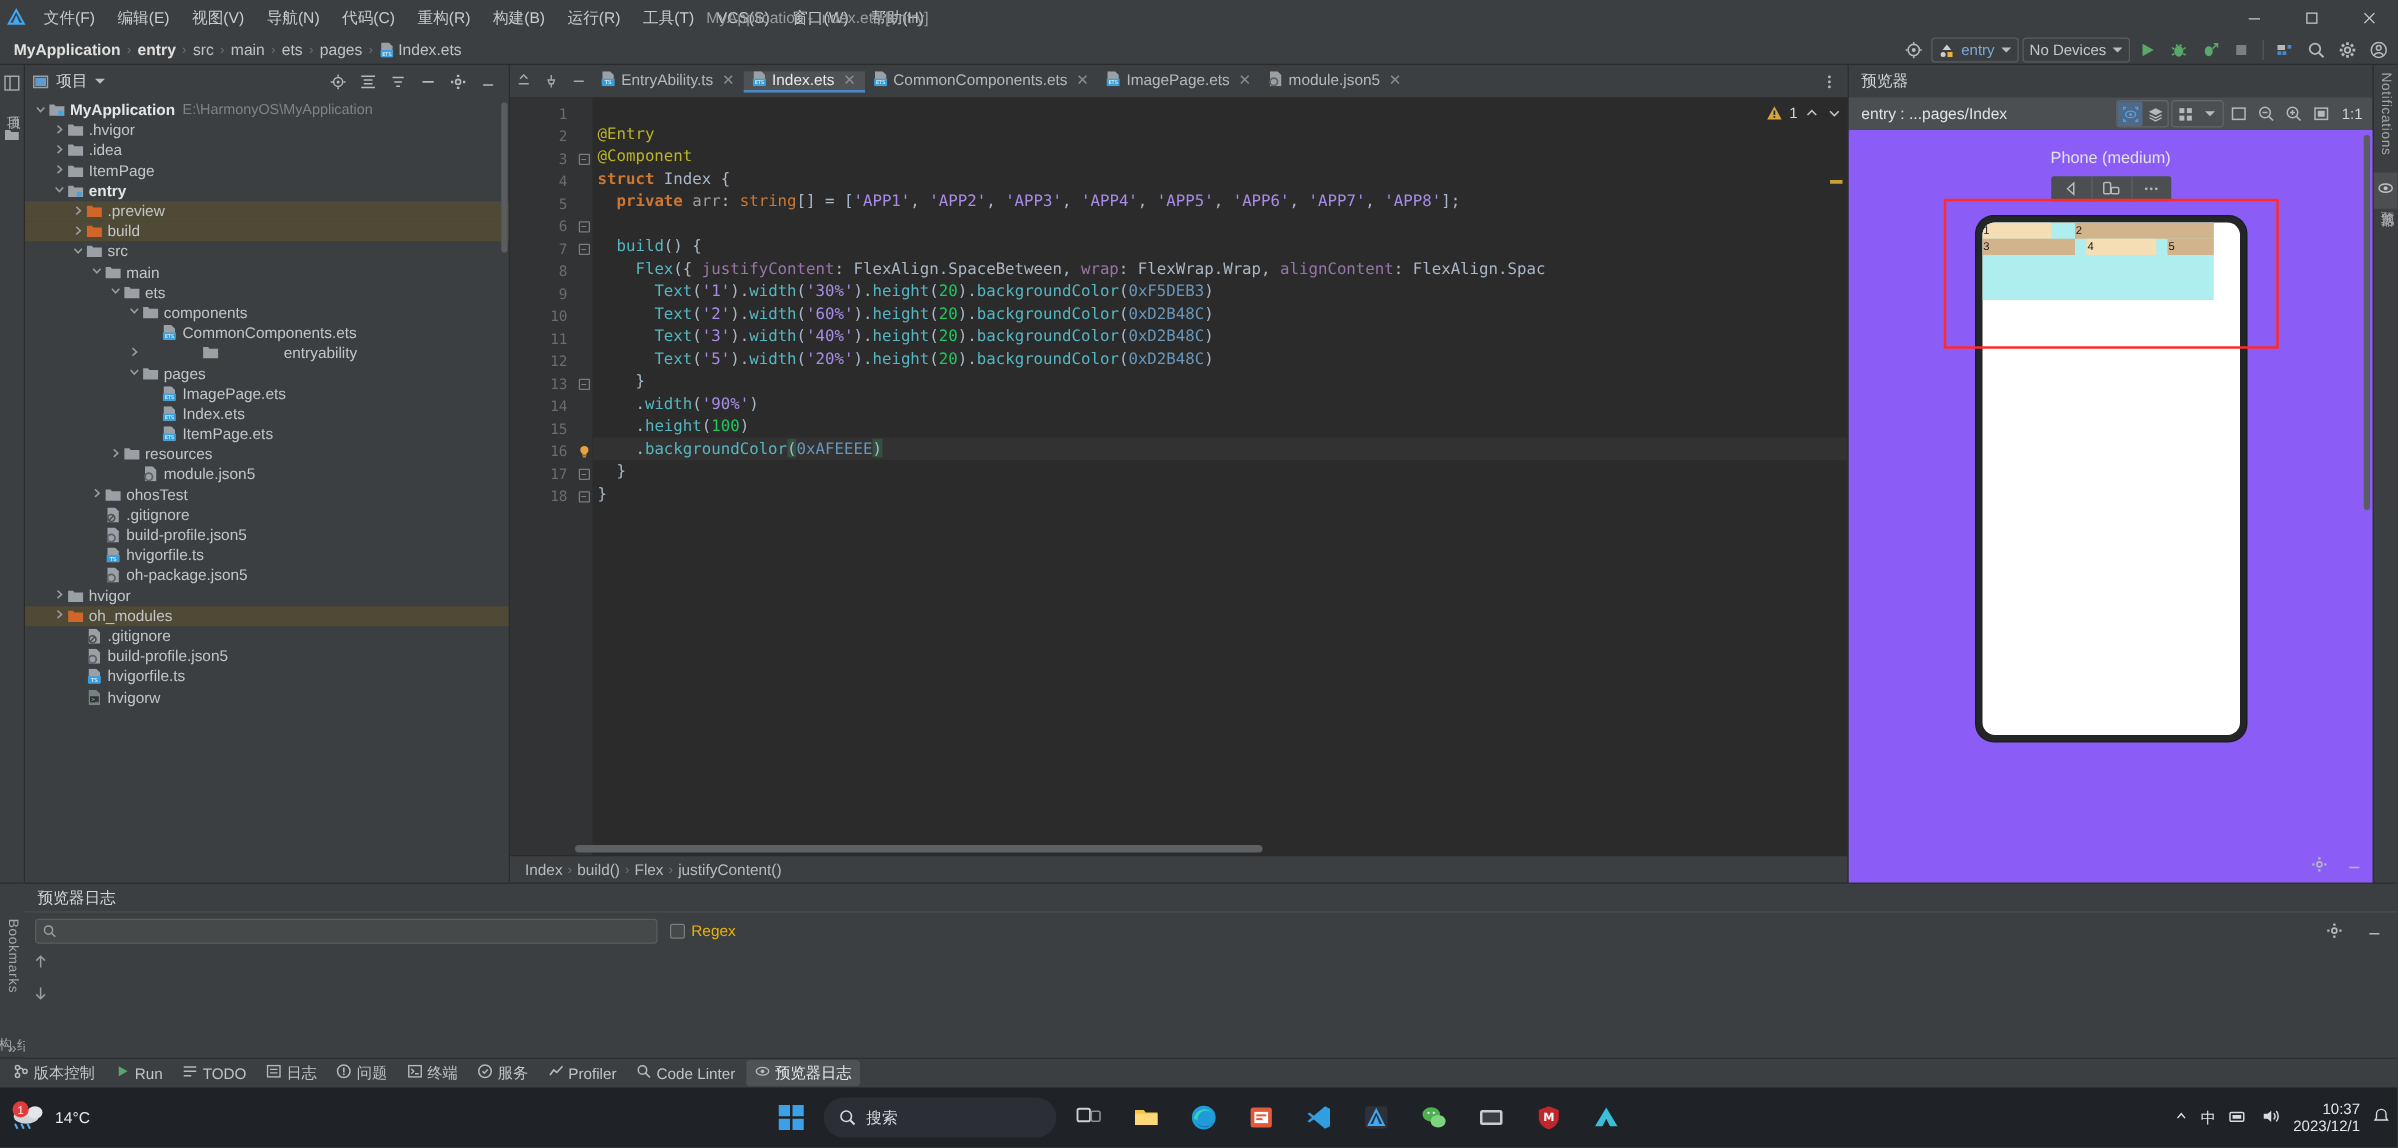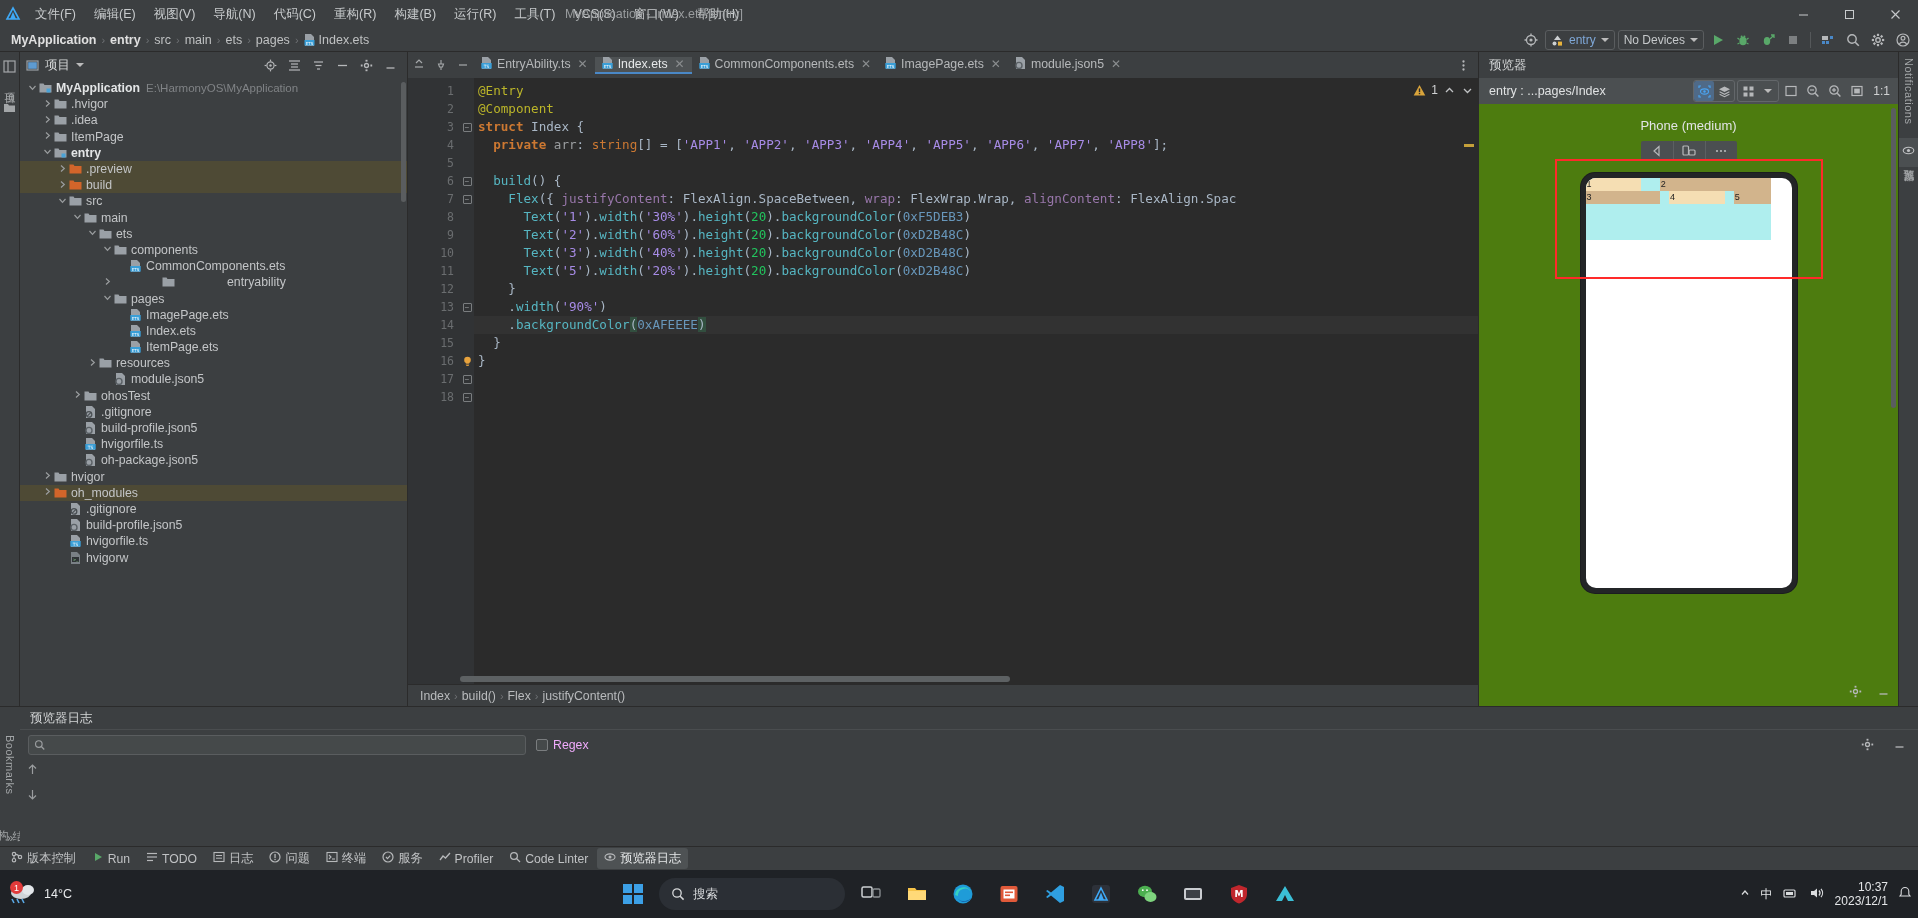--- a/index.html
+++ b/index.html
@@ -92,21 +92,21 @@
   .etab.active { background: #4e5254; color: #e6e8e9; border-bottom: 2px solid #4a88c7; }
   .xmark { color: #8b8e90; font-size: 12px; margin-left: 2px; }
   .tabrow-right { margin-left: auto; display: flex; align-items: center; padding-right: 4px; }
 
   .code-area { flex: 1 1 auto; display: flex; position: relative; background: #2b2b2b; min-height: 0; }
   .gutter { width: 52px; flex: 0 0 52px; background: #313335; padding-top: 4px; text-align: right; }
   .gutter .gl { height: 18px; line-height: 18px; font-family: "DejaVu Sans Mono", monospace; font-size: 11.5px; color: #6a6d6f; padding-right: 6px; position: relative; }
   .foldcol { width: 14px; flex: 0 0 14px; background: #313335; padding-top: 4px; }
   .foldcol .fl { height: 18px; display: flex; align-items: center; justify-content: center; }
   .fold-mark { width: 9px; height: 9px; border: 1px solid #7a7d7f; color: #9a9d9f; font-size: 8px; line-height: 7px; text-align: center; border-radius: 1px; }
-  .code-lines { flex: 1 1 auto; padding-top: 4px; overflow: hidden; position: relative; }
+  .code-lines { flex: 1 1 auto; padding-top: 20px; overflow: hidden; position: relative; }
   .cl { height: 18px; line-height: 18px; font-family: "DejaVu Sans Mono", monospace; font-size: 12.6px; white-space: pre; color: #a9b7c6; padding-left: 4px; }
   .cl.cur { background: #323232; }
   .kw { color: #cc7832; font-weight: bold; }
   .dec { color: #bbb529; }
   .fld { color: #9876aa; }
   .str { color: #a78be6; }
   .num { color: #22c55e; }
   .numlit { color: #6897bb; }
   .fn { color: #56b6c2; }
   .gold { color: #cc7832; }
@@ -124,21 +124,21 @@
   
   .preview-pane { width: 420px; flex: 0 0 420px; background: #3c3f41; display: flex; flex-direction: column; border-left: 1px solid #2b2b2b; }
   .pv-header { height: 26px; flex: 0 0 26px; display: flex; align-items: center; padding-left: 10px; font-size: 12.5px; color: #d4d6d7; }
   .pv-toolbar { height: 26px; flex: 0 0 26px; background: #4b4f51; display: flex; align-items: center; padding: 0 4px 0 10px; gap: 4px; }
   .pv-path { font-size: 12.5px; color: #e0e2e3; }
   .pv-tools { margin-left: auto; display: flex; align-items: center; gap: 2px; }
   .pv-btn { width: 20px; height: 20px; display: flex; align-items: center; justify-content: center; border-radius: 2px; }
   .pv-btn.active { background: #4f6a88; }
   .pv-group { display: flex; border: 1px solid #63676a; border-radius: 3px; overflow: hidden; }
   .pv-ratio { font-size: 12px; color: #d0d2d3; padding: 0 4px; }
-  .pv-body { flex: 1 1 auto; background: #4d7c0f; position: relative; display: flex; flex-direction: column; align-items: center; padding-top: 14px; min-height: 0; }
+  .pv-body { flex: 1 1 auto; background: #8b5cf6; position: relative; display: flex; flex-direction: column; align-items: center; padding-top: 14px; min-height: 0; }
   .pv-devname { font-size: 13px; color: #e2e4e5; margin-bottom: 8px; }
   .pv-navbtns { display: flex; background: #4b4f51; border-radius: 2px; margin-bottom: 12px; }
   .pv-navbtn { width: 32px; height: 20px; display: flex; align-items: center; justify-content: center; }
   .pv-navbtn + .pv-navbtn { border-left: 1px solid #5c6062; }
   .phone-wrap { position: relative; }
   .redbox {
     position: absolute; left: -26px; top: -14px; width: 268px; height: 120px;
     border: 2.5px solid #ff2a2a; pointer-events: none; z-index: 5;
   }
   .phone {
@@ -159,21 +159,21 @@
   .rstrip-sec { background: #4b4f51; width: 20px; display: flex; flex-direction: column; align-items: center; padding: 4px 0; gap: 3px; }
 
   
   .logpanel { height: 140px; flex: 0 0 140px; background: #3c3f41; display: flex; border-top: 1px solid #2b2b2b; }
   .log-left-strip { width: 20px; flex: 0 0 20px; display: flex; flex-direction: column; align-items: center; padding-top: 28px; gap: 10px; background: #3c3f41; }
   .log-main { flex: 1 1 auto; display: flex; flex-direction: column; min-width: 0; }
   .log-title { height: 22px; display: flex; align-items: center; padding-left: 10px; font-size: 12.5px; color: #d4d6d7; }
   .log-toolrow { height: 30px; display: flex; align-items: center; gap: 10px; padding: 0 8px; border-top: 1px solid #4a4d4f; }
   .log-search { width: 498px; height: 20px; background: #45494a; border: 1px solid #5a5d5f; border-radius: 3px; display: flex; align-items: center; padding: 0 5px; gap: 4px; }
   .log-search input { background: transparent; border: none; outline: none; color: #c6c8ca; font-size: 12px; width: 100%; font-family: "Liberation Sans", sans-serif; }
-  .chkwrap { display: flex; align-items: center; gap: 5px; font-size: 12.3px; color: #f0abfc; }
+  .chkwrap { display: flex; align-items: center; gap: 5px; font-size: 12.3px; color: #eab308; }
   .chk { width: 12px; height: 12px; border: 1px solid #7a7d7f; background: #45494a; border-radius: 2px; }
   .log-body { flex: 1 1 auto; background: #3c3f41; position: relative; }
   .log-arrows { position: absolute; left: 6px; top: 4px; display: flex; flex-direction: column; gap: 12px; align-items: center; color: #9a9d9f; }
 
   
   .toolbar-bottom { height: 24px; flex: 0 0 24px; background: #3c3f41; display: flex; align-items: center; gap: 2px; padding-left: 4px; border-top: 1px solid #2b2b2b; }
   .twbtn { display: flex; align-items: center; gap: 4px; padding: 2px 7px; font-size: 12.2px; color: #c0c2c4; border-radius: 3px; }
   .twbtn.active { background: #4e5254; color: #e6e8e9; }
 
   
@@ -903,20 +903,21 @@
             <div class="cl">  <span class="kw">private</span> <span style="color:#9a9d9f">arr</span>: <span class="gold">string</span>[] = [<span class="str">'APP1'</span>, <span class="str">'APP2'</span>, <span class="str">'APP3'</span>, <span class="str">'APP4'</span>, <span class="str">'APP5'</span>, <span class="str">'APP6'</span>, <span class="str">'APP7'</span>, <span class="str">'APP8'</span>];</div>
             <div class="cl"></div>
             <div class="cl">  <span class="fn">build</span>() {</div>
             <div class="cl">    <span class="fn">Flex</span>({ <span class="fld">justifyContent</span>: <span class="plain">FlexAlign</span>.SpaceBetween, <span class="fld">wrap</span>: <span class="plain">FlexWrap</span>.Wrap, <span class="fld">alignContent</span>: <span class="plain">FlexAlign</span>.Spac</div>
             <div class="cl">      <span class="fn">Text</span>(<span class="str">'1'</span>).<span class="fn">width</span>(<span class="str">'30%'</span>).<span class="fn">height</span>(<span class="num">20</span>).<span class="fn">backgroundColor</span>(<span class="numlit">0xF5DEB3</span>)</div>
             <div class="cl">      <span class="fn">Text</span>(<span class="str">'2'</span>).<span class="fn">width</span>(<span class="str">'60%'</span>).<span class="fn">height</span>(<span class="num">20</span>).<span class="fn">backgroundColor</span>(<span class="numlit">0xD2B48C</span>)</div>
             <div class="cl">      <span class="fn">Text</span>(<span class="str">'3'</span>).<span class="fn">width</span>(<span class="str">'40%'</span>).<span class="fn">height</span>(<span class="num">20</span>).<span class="fn">backgroundColor</span>(<span class="numlit">0xD2B48C</span>)</div>
             <div class="cl">      <span class="fn">Text</span>(<span class="str">'5'</span>).<span class="fn">width</span>(<span class="str">'20%'</span>).<span class="fn">height</span>(<span class="num">20</span>).<span class="fn">backgroundColor</span>(<span class="numlit">0xD2B48C</span>)</div>
             <div class="cl">    }</div>
             <div class="cl">    .<span class="fn">width</span>(<span class="str">'90%'</span>)</div>
+            <div class="cl">    .<span class="fn">height</span>(<span class="num">100</span>)</div>
             <div class="cl cur">    .<span class="fn">backgroundColor</span><span class="hlsel">(</span><span class="numlit">0xAFEEEE</span><span class="hlsel">)</span></div>
             <div class="cl">  }</div>
             <div class="cl">}</div>
           </div>
         <div class="inspect-box">
           <svg width="13" height="13" viewBox="0 0 13 13">
               <path d="M6.5 1 L12.3 11.5 L0.7 11.5 Z" fill="#d9a43b"></path>
               <rect x="5.8" y="4.4" width="1.4" height="3.6" fill="#2b2b2b"></rect>
               <rect x="5.8" y="8.8" width="1.4" height="1.4" fill="#2b2b2b"></rect>
             </svg>

